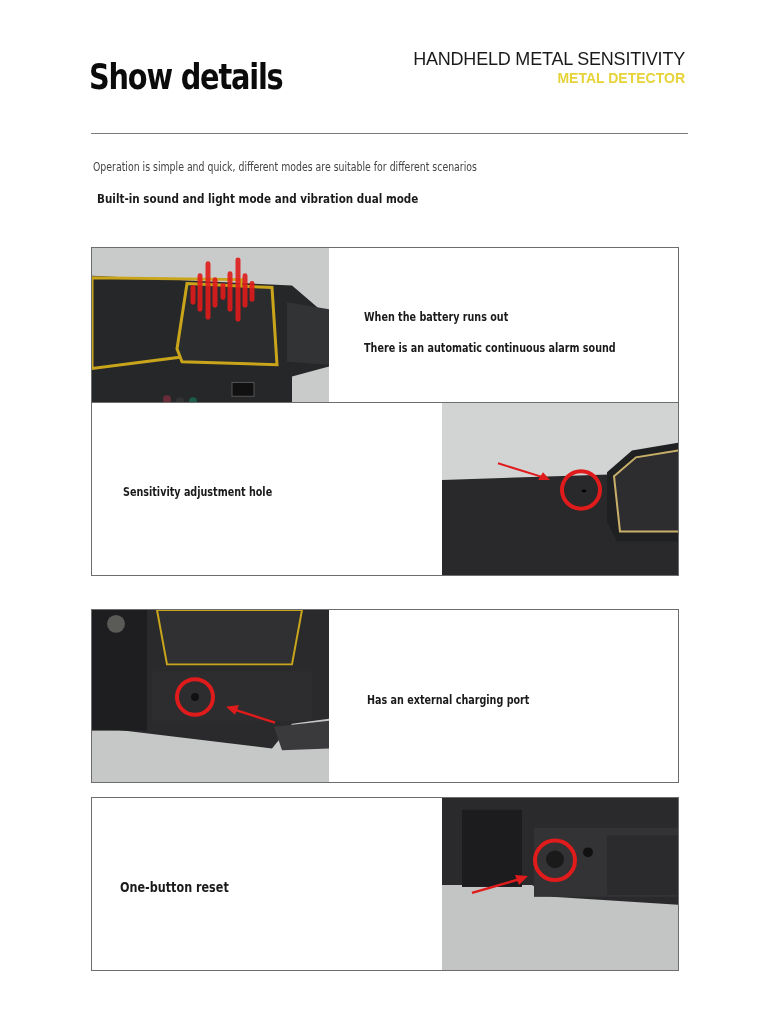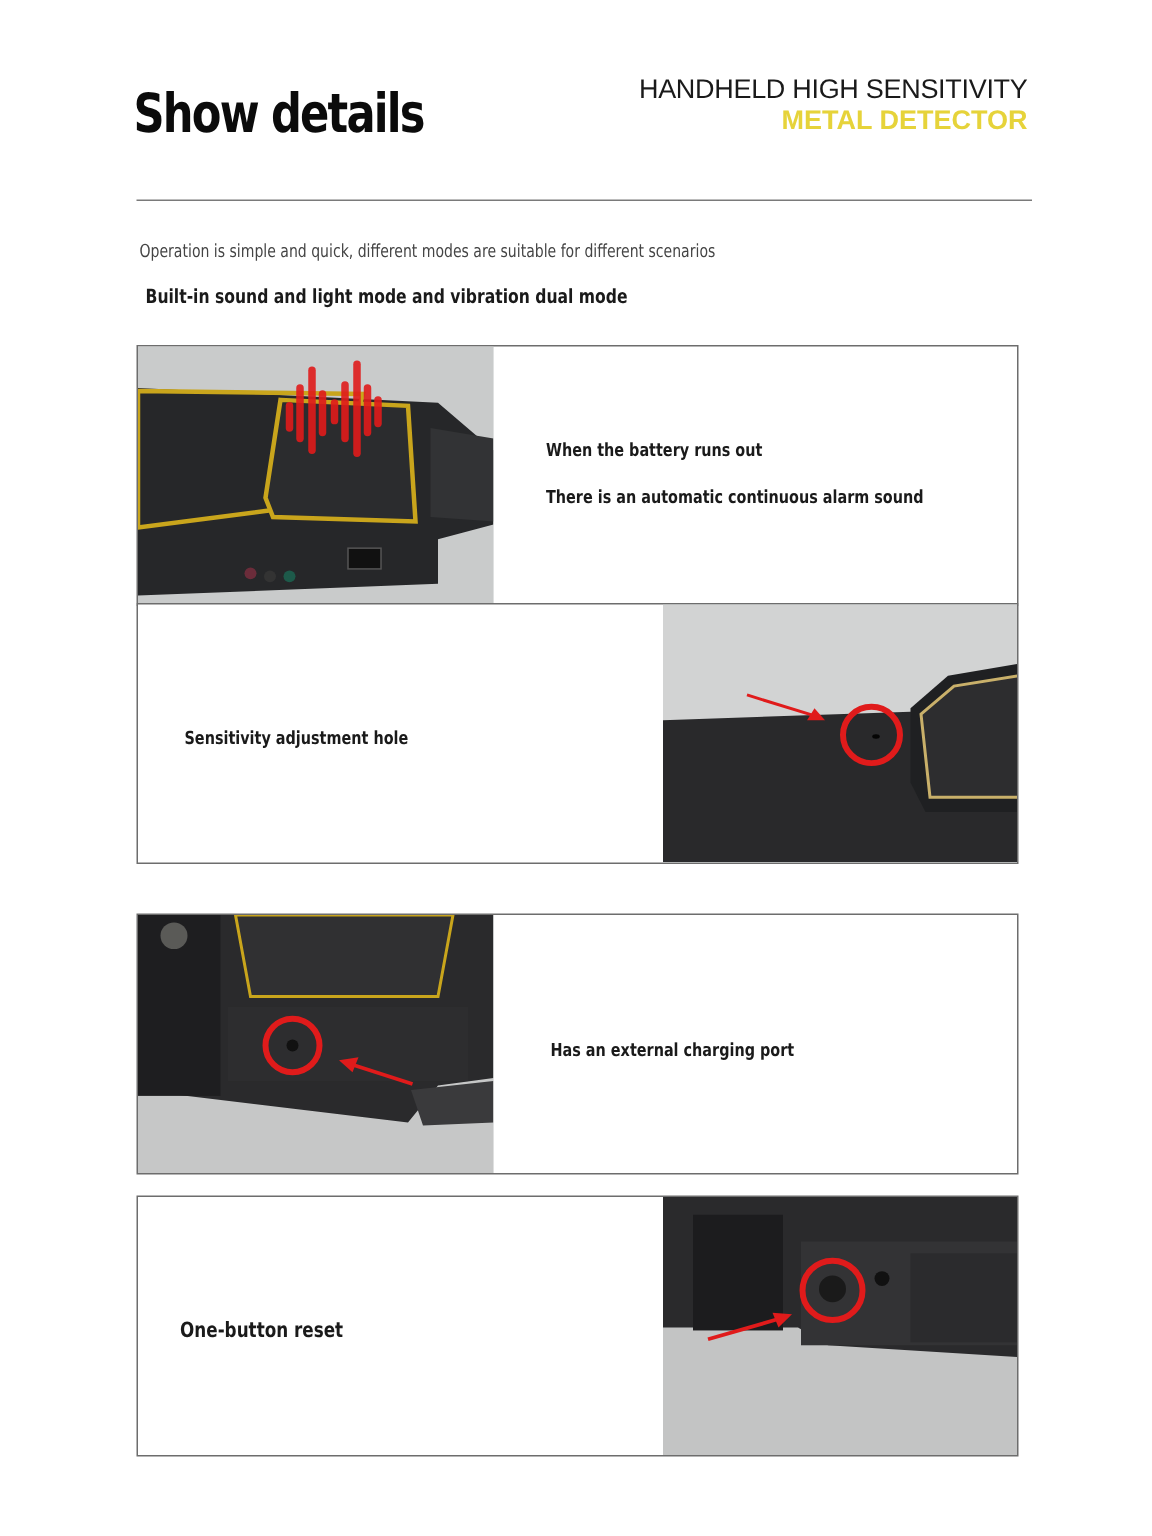--- a/index.html
+++ b/index.html
@@ -12,21 +12,21 @@
       letter-spacing: -1.5px; transform: scaleX(0.8); transform-origin: left top;
       color: #0b0b0b;
     }
     .subtitle-1 {
       position: absolute; right: 83px; top: 49px;
       font-family: "Liberation Sans", sans-serif; font-size: 18px; color: #1a1a1a;
       letter-spacing: -0.2px;
     }
     .subtitle-2 {
       position: absolute; right: 83px; top: 70px;
-      font-family: "Liberation Sans", sans-serif; font-size: 18px; font-weight: bold;
+      font-family: "Liberation Sans", sans-serif; font-size: 14px; font-weight: bold;
       color: #e6d33a; letter-spacing: 0px;
     }
     .divider {
       position: absolute; left: 91px; top: 133px; width: 597px; height: 1px; background: #7a7a7a;
     }
     .intro {
       position: absolute; left: 93px; top: 160px;
       font-family: "DejaVu Sans", sans-serif; font-size: 12px; color: #444;
       transform: scaleX(0.78); transform-origin: left top; white-space: nowrap;
     }
@@ -38,31 +38,31 @@
 
     .panel {
       position: absolute; left: 91px; width: 588px; height: 174px;
       border: 1px solid #6d6d6d; background: #fff; overflow: hidden;
     }
     .panel .photo { position: absolute; top: 0; height: 100%; overflow: hidden; background: #c8c9c9; }
     .panel .text {
       position: absolute; font-family: "DejaVu Sans", sans-serif; font-weight: bold; color: #1a1a1a;
       transform: scaleX(0.8); transform-origin: left top; white-space: nowrap;
     }
-    .p1 { top: 230px; }
+    .p1 { top: 247px; }
     .p2 { top: 402px; }
     .p3 { top: 609px; padding-left: 48px; }
     .p4 { top: 797px; }
     .photo svg { display: block; width: 100%; height: 100%; }
   </style>
 </head>
 <body>
 
 <div class="title">Show details</div>
-<div class="subtitle-1">HANDHELD HIGH SENSITIVITY</div>
+<div class="subtitle-1">HANDHELD METAL SENSITIVITY</div>
 <div class="subtitle-2">METAL DETECTOR</div>
 <div class="divider"></div>
 
 <div class="intro">Operation is simple and quick, different modes are suitable for different scenarios</div>
 <div class="intro-2">Built-in sound and light mode and vibration dual mode</div>
 
 <div class="panel p1">
   <div class="photo" style="left:0; width:237px;">
     <svg viewBox="0 0 237 174" preserveAspectRatio="none">
       <rect width="237" height="174" fill="#c9cbcb"></rect>

